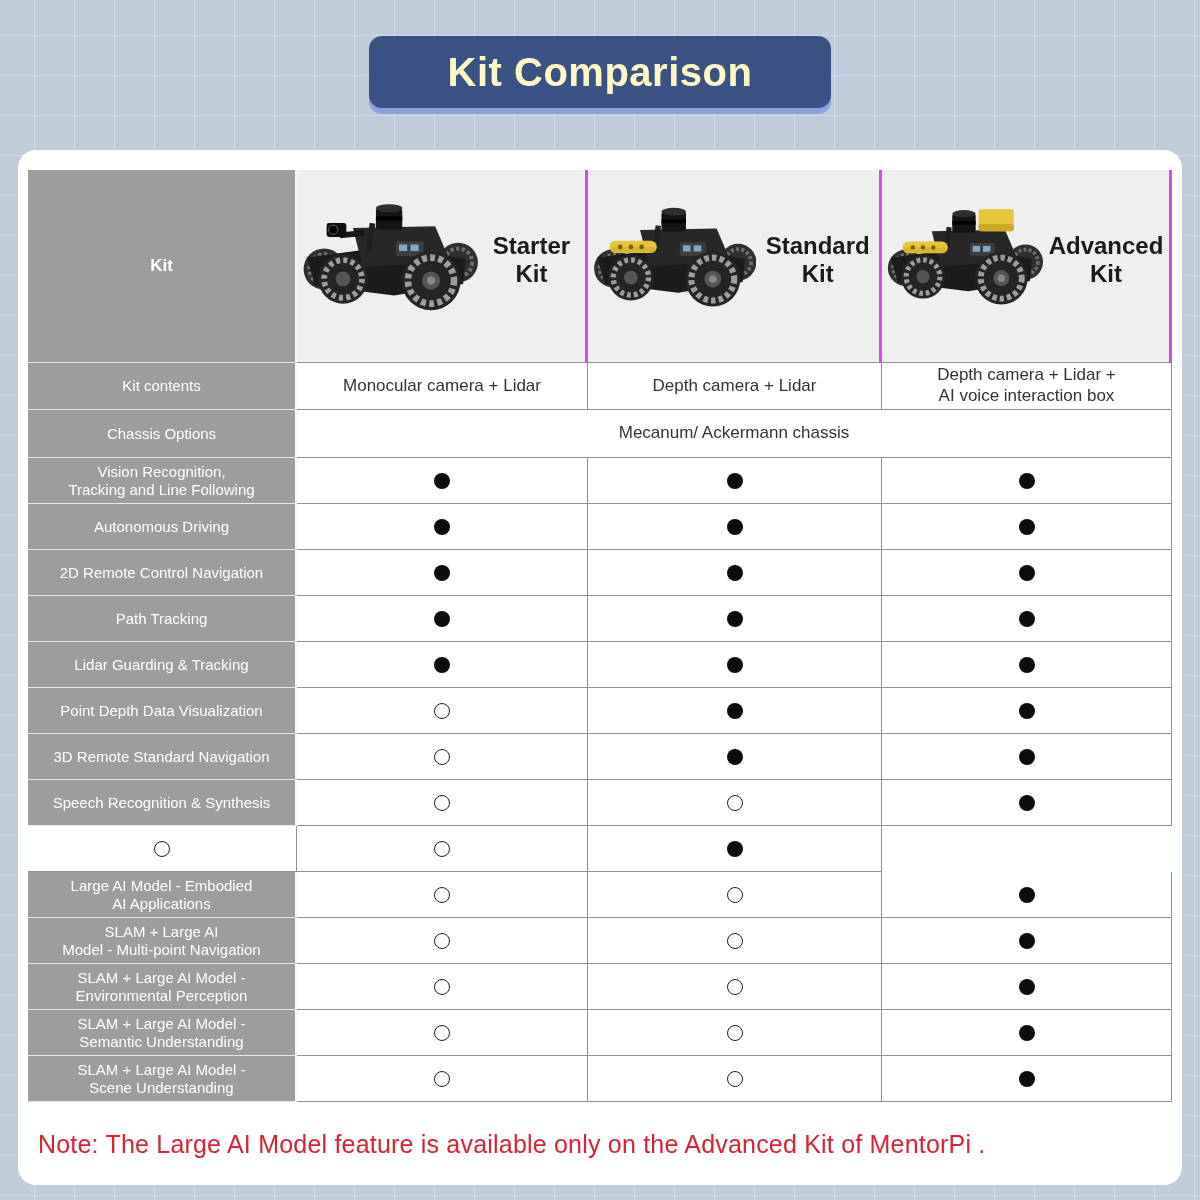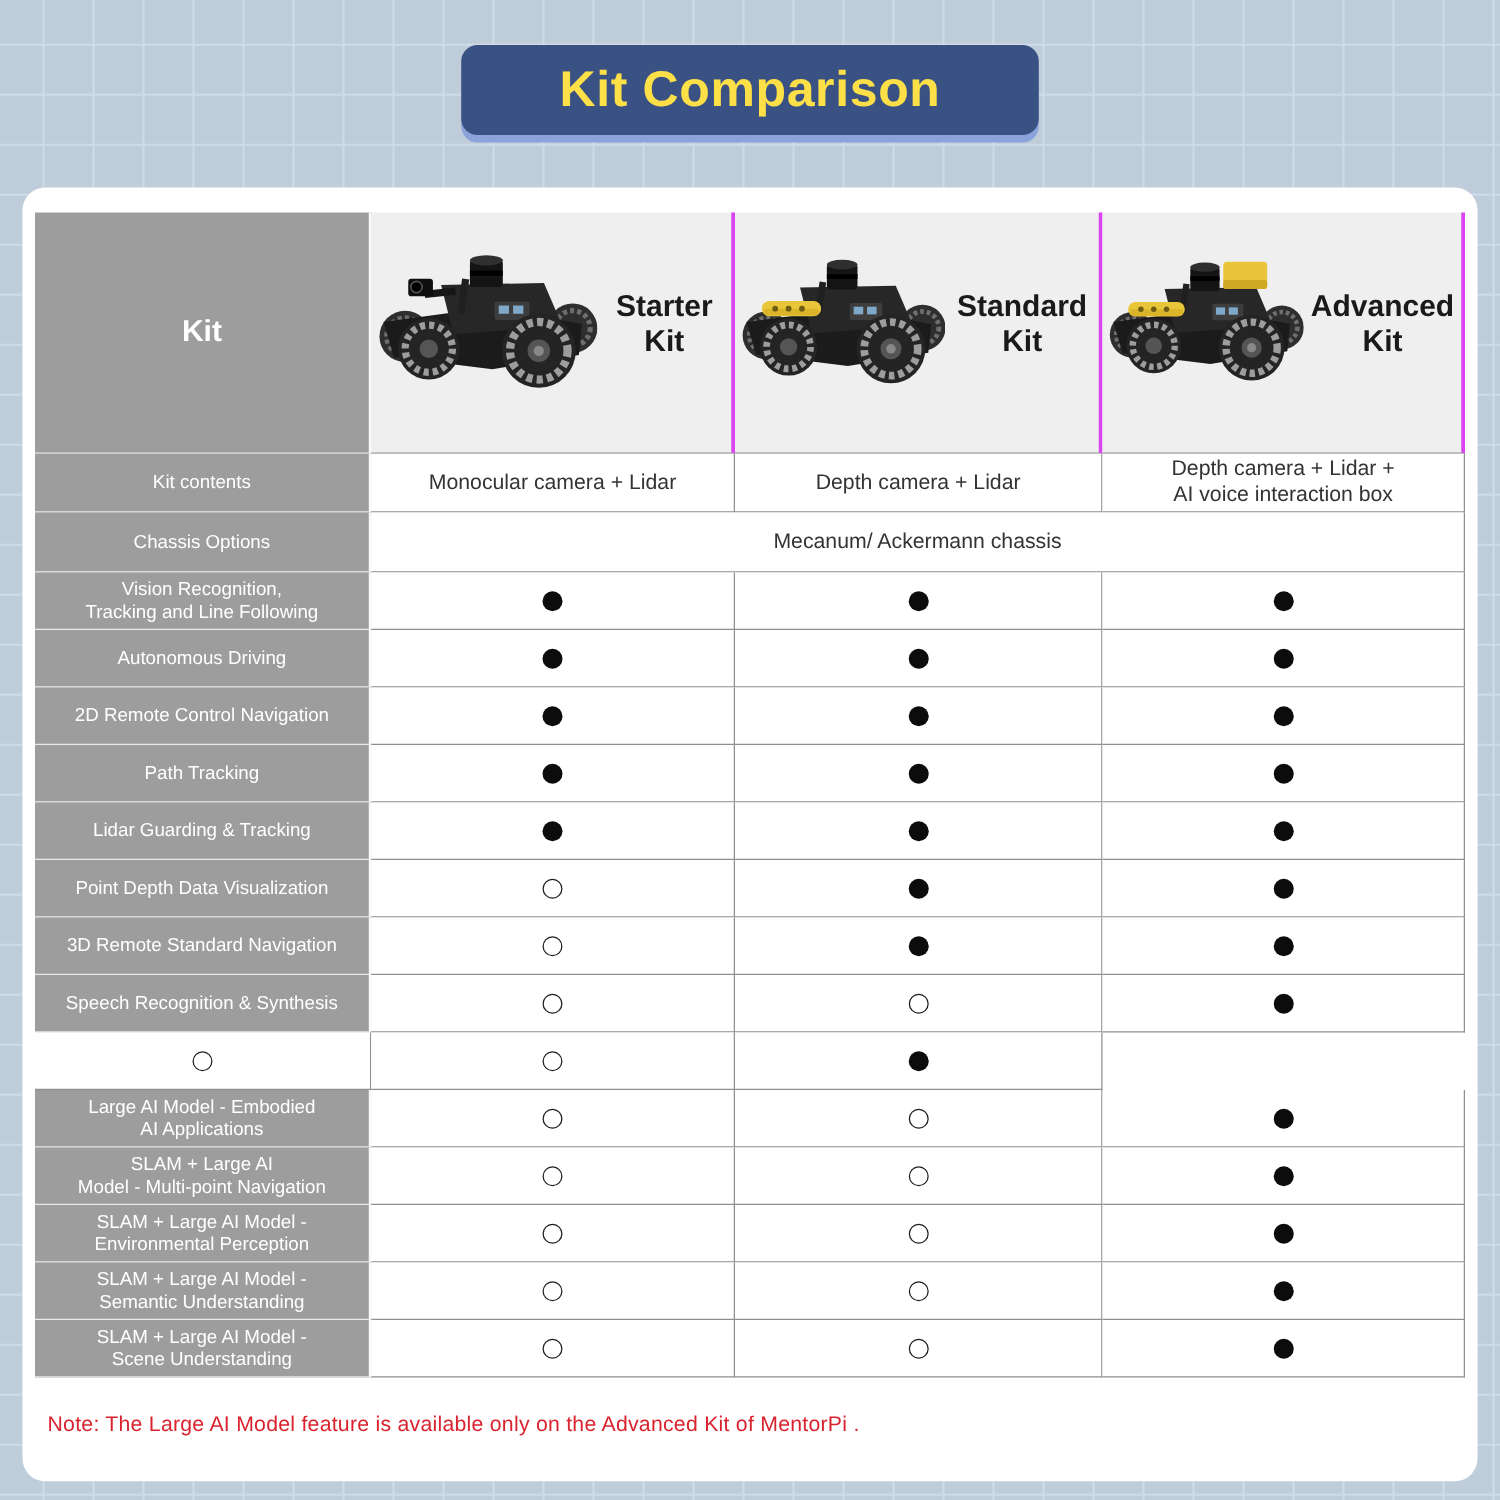--- a/index.html
+++ b/index.html
@@ -12,56 +12,56 @@
       linear-gradient(90deg, #cedbe8 1.5px, transparent 1.5px);
     background-size:40px 40px;
     background-position:-6px -5px;
   }
   .title-pill{
     position:absolute;left:50%;top:36px;transform:translateX(-50%);
     width:462px;height:72px;border-radius:13px;
     background:#3a5183;
     box-shadow:0 6px 0 #8ba3da;
     display:flex;align-items:center;justify-content:center;
-    color:#fde047;font-size:40px;font-weight:700;letter-spacing:.5px;
+    color:#fef9c3;font-size:40px;font-weight:700;letter-spacing:.5px;
   }
   .card{
     position:absolute;left:18px;top:150px;width:1164px;height:1035px;
     background:#fff;border-radius:18px;
   }
   .kit-table{position:absolute;left:10px;top:20px;width:1144px;}
   .trow{display:grid;grid-template-columns:269px 291px 294px 290px;}
   .row-header{height:193px;}
   .row-contents{height:47px;}
   .row-chassis{height:48px;grid-template-columns:269px 875px;}
   .feature-row{height:46px;}
   .cell{box-sizing:border-box;display:flex;align-items:center;justify-content:center;text-align:center;}
   .label-cell{
     background:#9d9d9d;color:#fff;font-size:15px;line-height:1.18;
     white-space:pre-line;border-right:2px solid #f8f8f8;border-bottom:1px solid #e9e9e9;
     padding:2px 6px;
   }
-  .row-header .label-cell{font-size:24px;font-weight:700;}
+  .row-header .label-cell{font-size:17px;font-weight:700;}
   .body-cell{
     background:#fff;border-right:1px solid #8f8f8f;border-bottom:1px solid #8f8f8f;
     color:#333;font-size:17px;line-height:1.22;white-space:pre-line;
   }
   .head-cell{
     background:#efefef;border-right:3px solid #d946ef;border-bottom:1px solid #8f8f8f;
     display:flex;align-items:center;justify-content:flex-end;
     padding-bottom:12px;
   }
   .robot{width:196px;height:128px;margin-bottom:4px;}
   .kit-name{font-size:24px;font-weight:700;color:#1a1a1a;}
   .dot{display:inline-block;width:16px;height:16px;border-radius:50%;box-sizing:border-box;}
   .dot.filled{background:#0c0c0c;}
   .dot.empty{background:#fff;border:1.6px solid #1e1e1e;}
   .note{
     position:absolute;left:20px;top:980px;
-    color:#d9232e;font-size:17px;letter-spacing:.2px;
+    color:#d9232e;font-size:25px;letter-spacing:.2px;
   }
   
   .col-0 .part-depth,.col-0 .part-voicebox{display:none;}
   .col-1 .part-cam,.col-1 .part-voicebox{display:none;}
   .col-2 .part-cam{display:none;}
 </style>
 </head>
 <body>
 
 <div class="title-pill">

